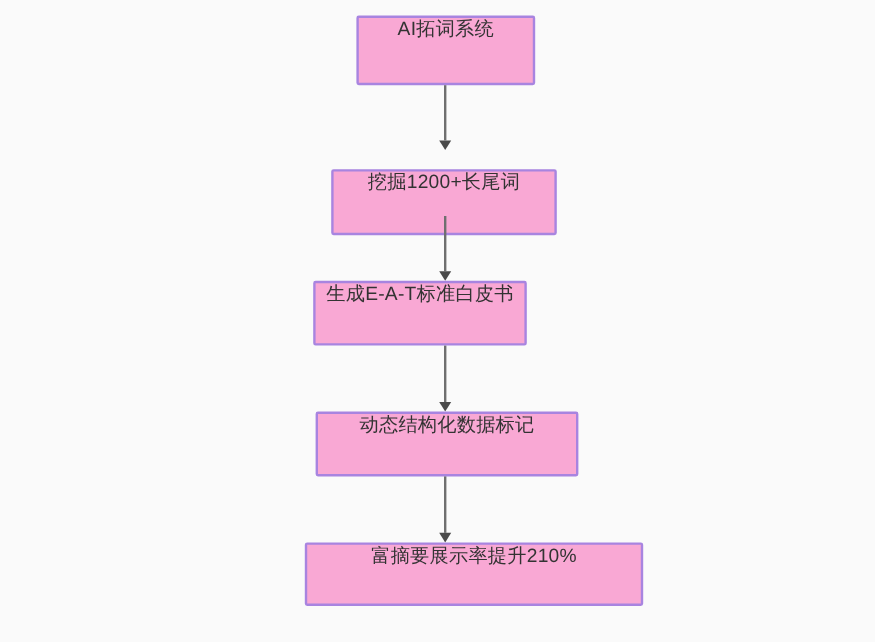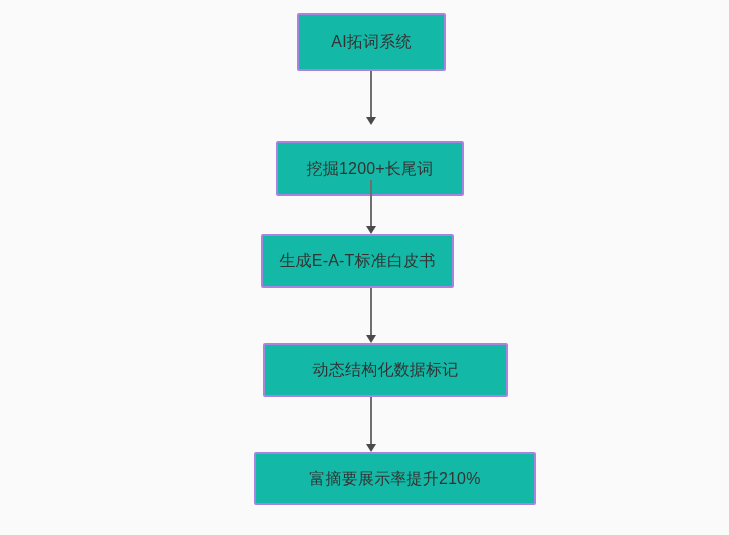--- a/index.html
+++ b/index.html
@@ -14,25 +14,25 @@
     overflow: hidden;
   }
   #flowchart {
     position: relative;
     width: 729px;
     height: 535px;
   }
   .node {
     position: absolute;
     box-sizing: border-box;
-    background: #14b8a6;
+    background: #f9a8d4;
     border: 2px solid #a884e0;
     border-radius: 2px;
     display: flex;
-    align-items: center;
+    align-items: flex-start;
     justify-content: center;
     color: #333333;
     font-size: 16px;
     line-height: 1.2;
     letter-spacing: 0.2px;
     white-space: nowrap;
   }
   .edge {
     position: absolute;
   }
@@ -69,30 +69,30 @@
 
   <div class="node" style="left:276px; top:125px; width:188px; height:55px;margin-top:16px;">
     <span>挖掘1200+长尾词</span>
   </div>
 
   <div class="edge" style="left:370px; top:180px; width:2px; height:54px;">
     <div class="shaft" style="height:46px;"></div>
     <div class="head" style="top:46px;"></div>
   </div>
 
-  <div class="node" style="left:261px; top:234px; width:193px; height:54px;">
+  <div class="node" style="left:261px; top:234px; width:178px; height:54px;">
     <span>生成E-A-T标准白皮书</span>
   </div>
 
   <div class="edge" style="left:370px; top:288px; width:2px; height:55px;">
     <div class="shaft" style="height:47px;"></div>
     <div class="head" style="top:47px;"></div>
   </div>
 
-  <div class="node" style="left:263px; top:343px; width:245px; height:54px;">
+  <div class="node" style="left:263px; top:343px; width:219px; height:54px;">
     <span>动态结构化数据标记</span>
   </div>
 
   <div class="edge" style="left:370px; top:397px; width:2px; height:55px;">
     <div class="shaft" style="height:47px;"></div>
     <div class="head" style="top:47px;"></div>
   </div>
 
   <div class="node" style="left:254px; top:452px; width:282px; height:53px;">
     <span>富摘要展示率提升210%</span>

